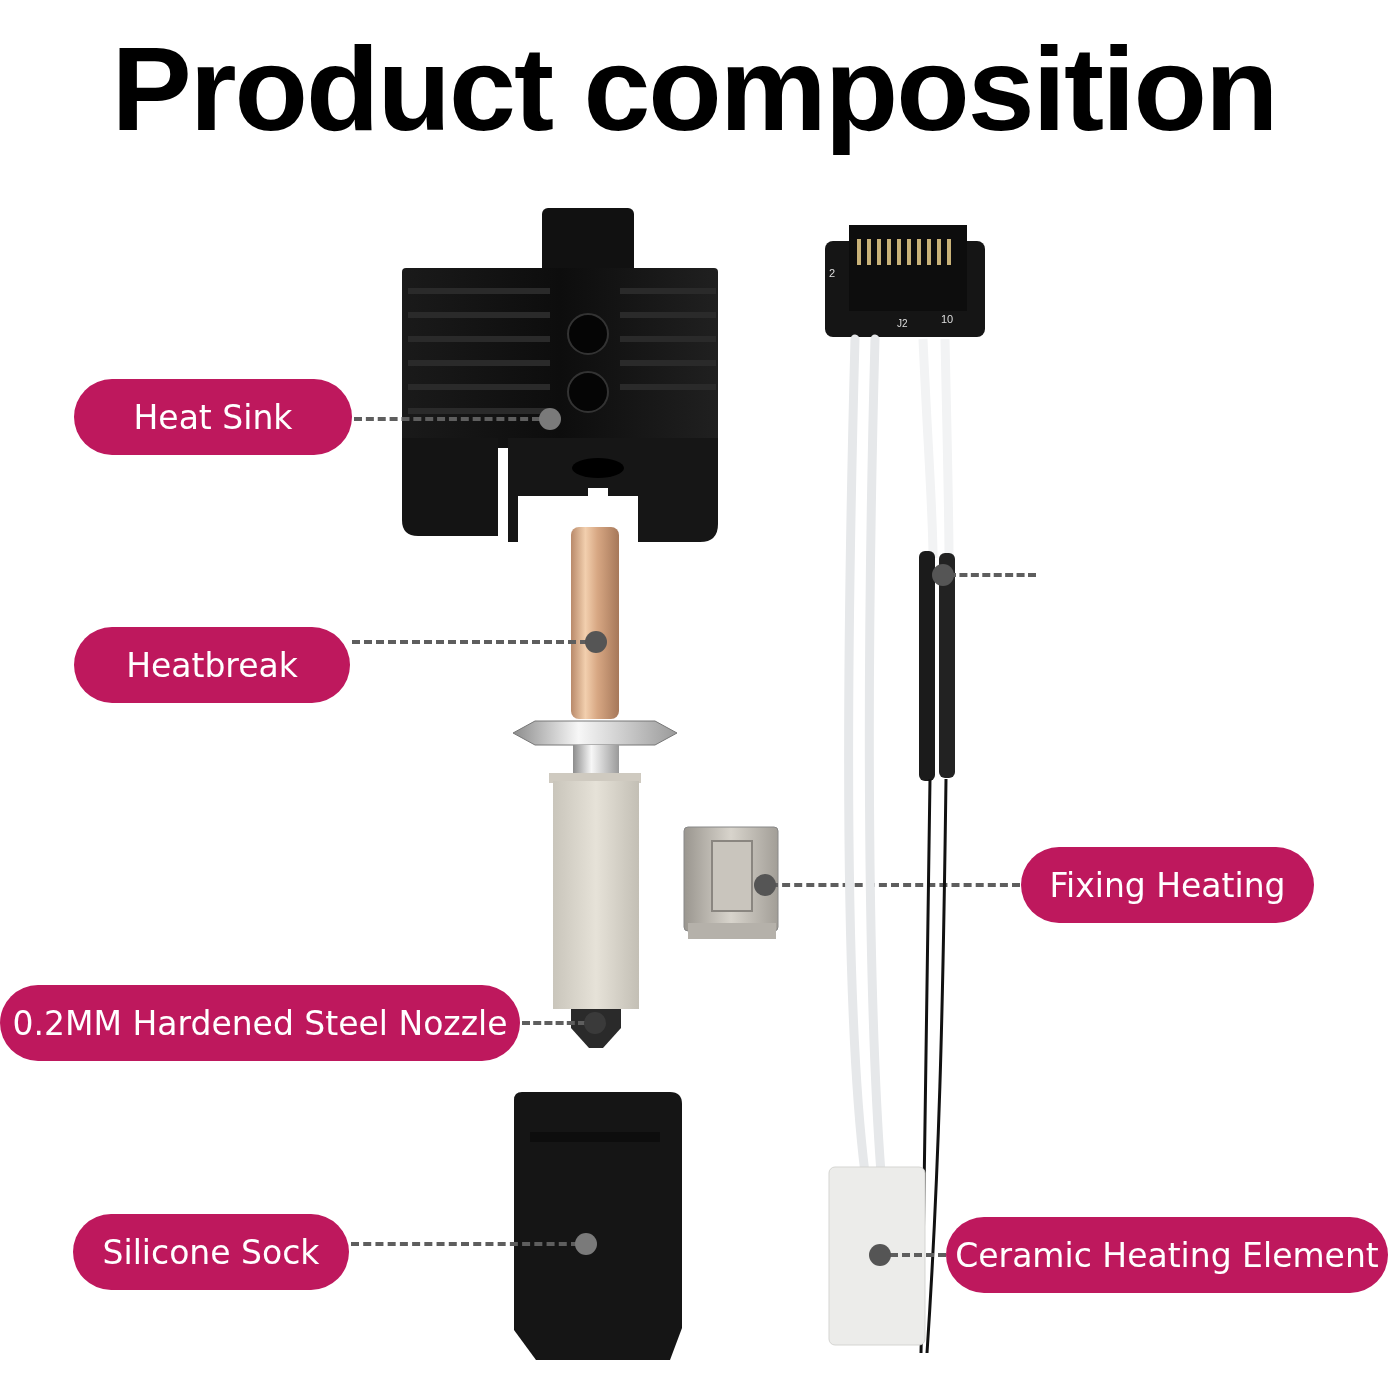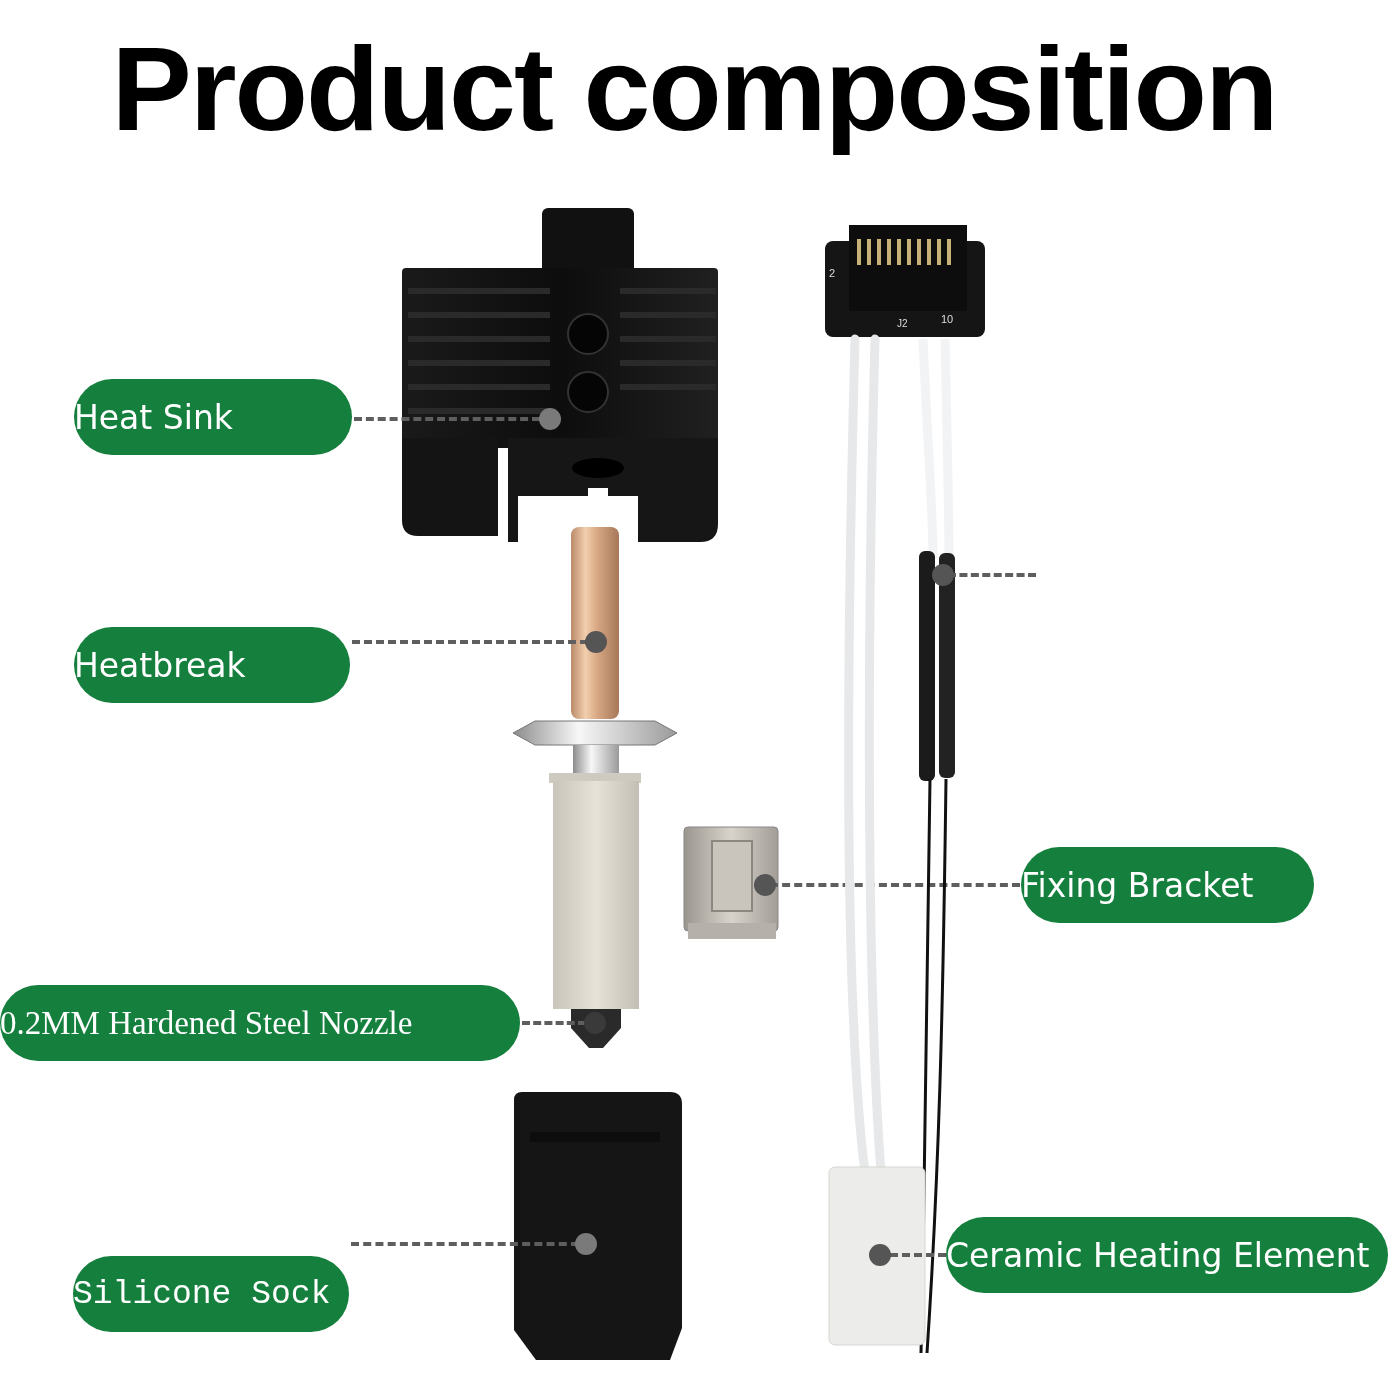--- a/index.html
+++ b/index.html
@@ -1,18 +1,18 @@
 <!DOCTYPE html>
 <html><head>
 <meta charset="utf-8">
 <style>
   html,body{margin:0;padding:0;background:#ffffff;}
   #stage{position:relative;width:1388px;height:1388px;overflow:hidden;background:#ffffff;font-family:"Liberation Sans",sans-serif;margin-top:8px;}
   .title{position:absolute;left:0;top:22px;width:1388px;text-align:center;font-family:"Liberation Sans",sans-serif;font-weight:700;font-size:118px;letter-spacing:-2px;color:#000;line-height:1;transform:scaleX(1.02);}
-  .pill{position:absolute;background:#15803d;color:#ffffff;border-radius:38px;height:76px;display:flex;align-items:center;justify-content:flex-start;font-family:"DejaVu Sans",sans-serif;font-size:33px;white-space:nowrap;box-sizing:border-box;}
+  .pill{position:absolute;background:#be185d;color:#ffffff;border-radius:38px;height:76px;display:flex;align-items:center;justify-content:center;font-family:"DejaVu Sans",sans-serif;font-size:33px;white-space:nowrap;box-sizing:border-box;}
   .leader{position:absolute;height:0;border-top:4px dashed #5e5e5e;}
   .dot{position:absolute;width:22px;height:22px;border-radius:50%;background:#555;}
   .dot.light{background:#7a7a7a;}
   .part{position:absolute;}
 </style>
 </head>
 <body>
 
 <div id="stage">
 
@@ -79,50 +79,50 @@
     <rect x="44" y="250" width="92" height="10" fill="#cfcac0"></rect>
     <rect x="48" y="258" width="86" height="228" fill="url(#st)"></rect>
     <path d="M66 486 L116 486 L116 505 L98 525 L84 525 L66 505 Z" fill="#2a2a2a"></path>
   </svg>
   <div class="pill" style="left:74px;top:619px;width:276px;">
       <span>Heatbreak</span>
     </div>
   <div class="leader" style="left:352px;top:632px;width:236px;"></div>
   <div class="dot" style="left:585px;top:623px;"></div>
 
-  <div class="pill" style="left:0px;top:977px;width:520px;font-family:Liberation Serif, serif;">
+  <div class="pill" style="left:0px;top:977px;width:520px;">
       <span>0.2MM Hardened Steel Nozzle</span>
     </div>
   <div class="leader" style="left:522px;top:1013px;width:64px;"></div>
   <div class="dot" style="left:584px;top:1004px;background:#3a3a3a;"></div>
 
   <svg class="part" style="left:510px;top:1082px" width="175" height="275" viewBox="0 0 175 275">
     <path d="M4 10 Q4 2 12 2 L160 2 Q172 2 172 14 L172 238 L160 270 L26 270 L4 240 Z" fill="#151515"></path>
     <rect x="20" y="42" width="130" height="10" fill="#0b0b0b" opacity="0.8"></rect>
   </svg>
-  <div class="pill" style="left:73px;top:1248px;width:276px;font-family:Liberation Mono, monospace;">
+  <div class="pill" style="left:73px;top:1206px;width:276px;">
       <span>Silicone Sock</span>
     </div>
   <div class="leader" style="left:351px;top:1234px;width:228px;"></div>
   <div class="dot light" style="left:575px;top:1225px;"></div>
 
   <svg class="part" style="left:682px;top:815px" width="100" height="120" viewBox="0 0 100 120">
     <defs>
       <linearGradient id="br" x1="0" x2="1">
         <stop offset="0" stop-color="#9a968f"></stop>
           <stop offset="0.5" stop-color="#d8d4cc"></stop>
           <stop offset="1" stop-color="#a29e97"></stop>
       </linearGradient>
     </defs>
     <rect x="2" y="4" width="94" height="104" rx="4" fill="url(#br)" stroke="#888" stroke-width="1"></rect>
     <rect x="30" y="18" width="40" height="70" fill="#c9c5bd" stroke="#8a8680" stroke-width="2"></rect>
     <rect x="6" y="100" width="88" height="16" fill="#b5b1aa"></rect>
   </svg>
   <div class="pill" style="left:1021px;top:839px;width:293px;">
-      <span>Fixing Bracket</span>
+      <span>Fixing Heating</span>
     </div>
   <div class="leader" style="left:770px;top:875px;width:250px;"></div>
   <div class="dot" style="left:754px;top:866px;"></div>
 
   <svg class="part" style="left:815px;top:205px" width="180" height="1150" viewBox="0 0 180 1150">
     <rect x="10" y="28" width="160" height="96" rx="8" fill="#151515"></rect>
     <rect x="34" y="12" width="118" height="86" fill="#0d0d0d"></rect>
     <g fill="#c9b278">
       <rect x="42" y="26" width="4" height="26"></rect>
         <rect x="52" y="26" width="4" height="26"></rect>

